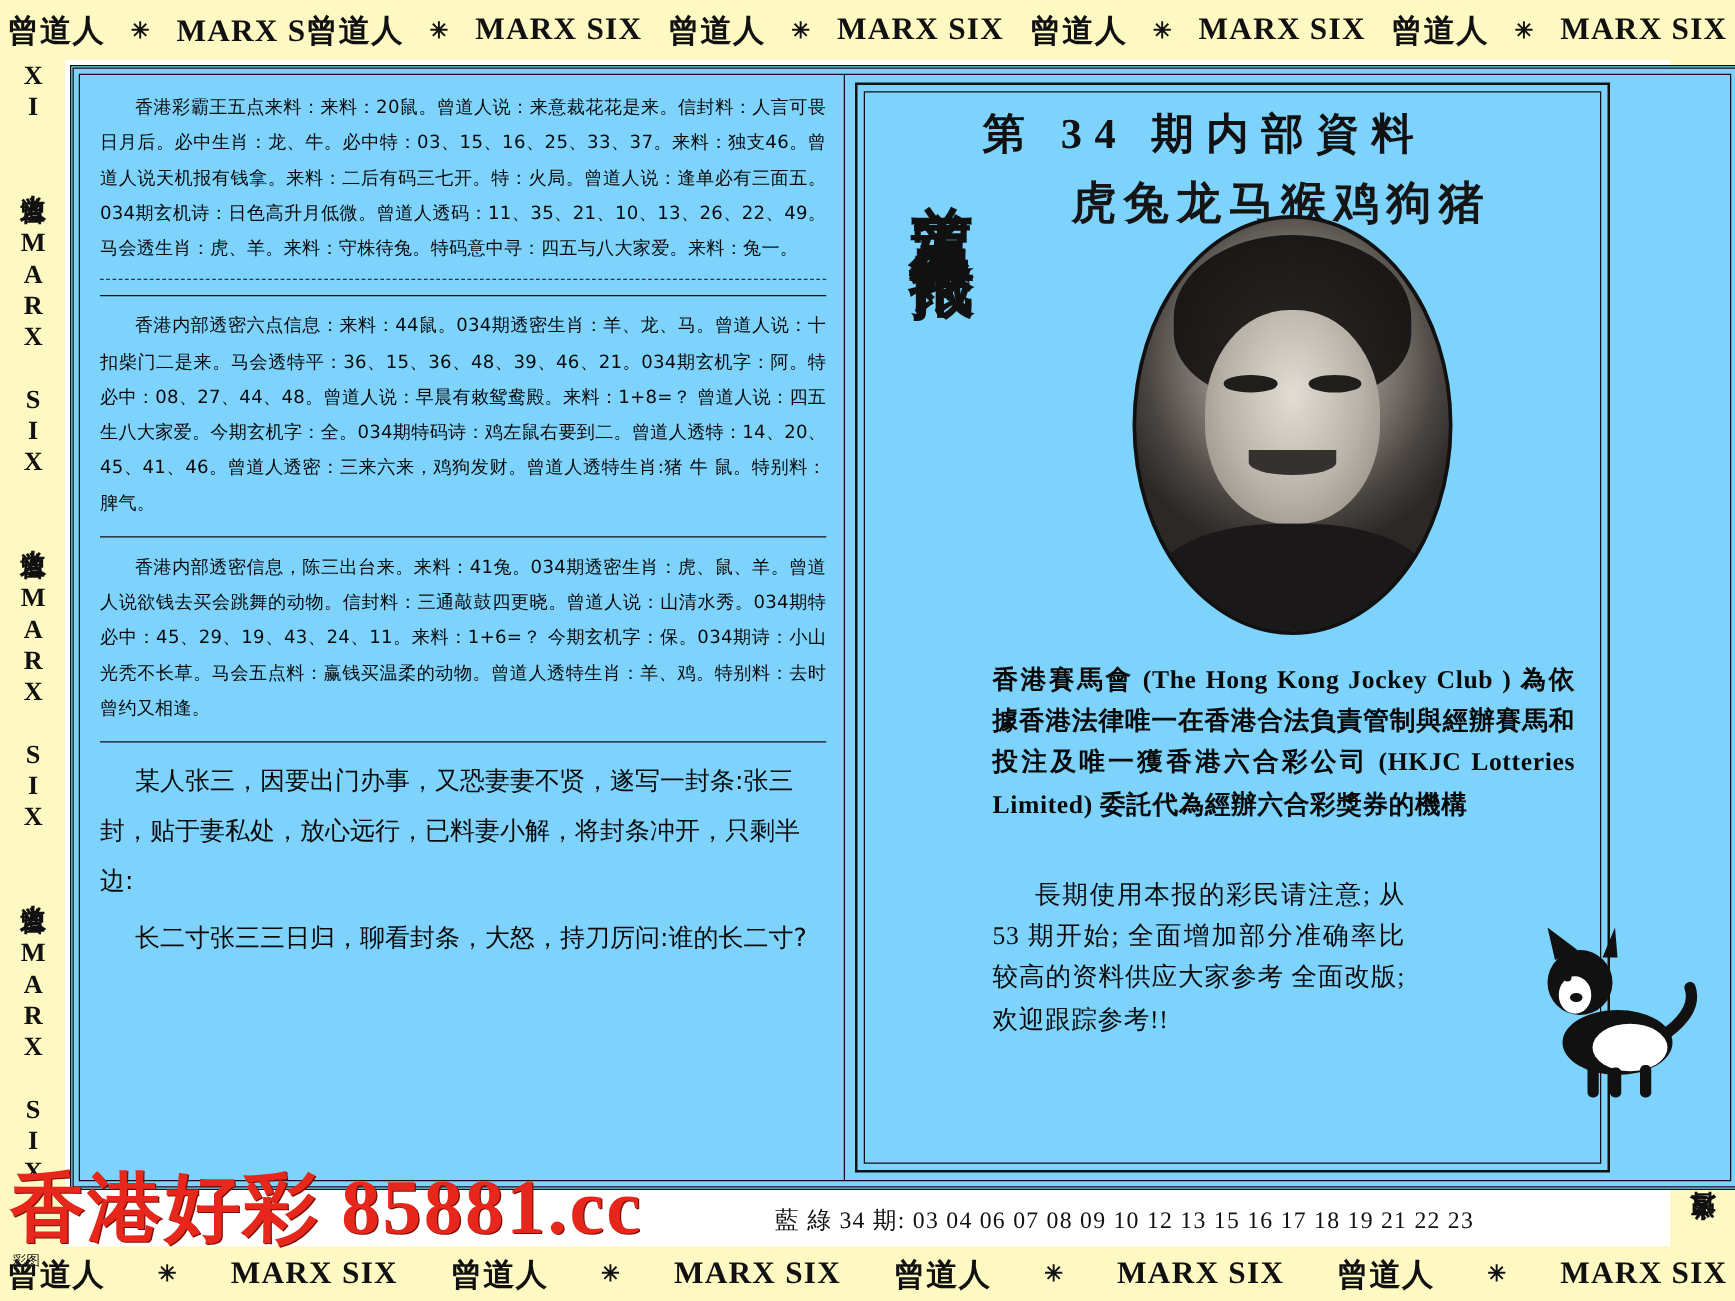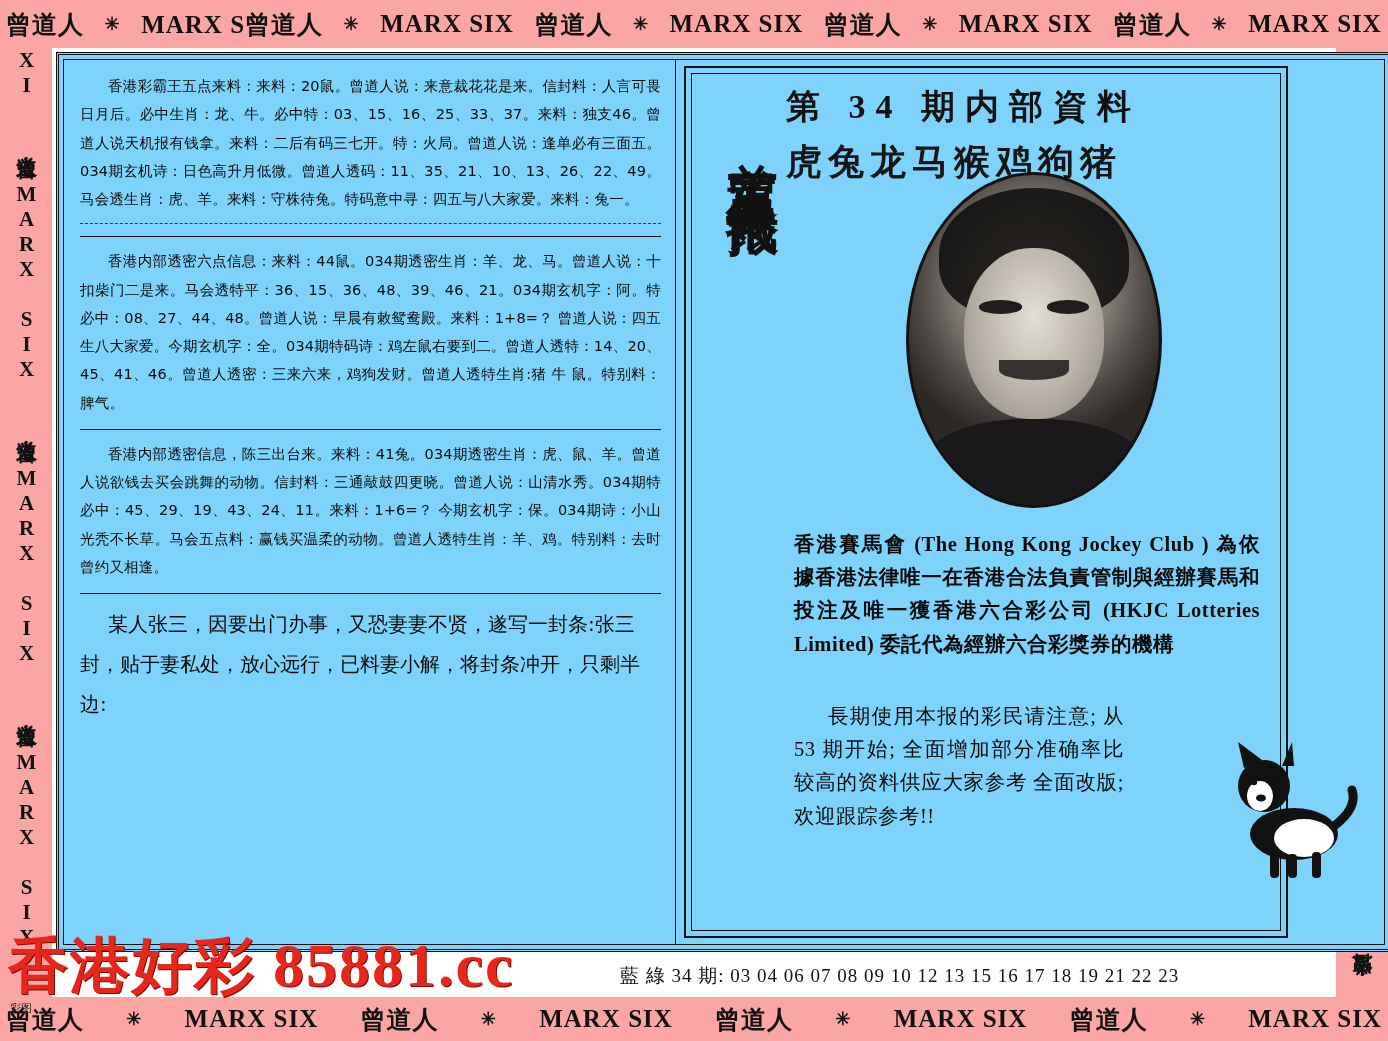--- a/index.html
+++ b/index.html
@@ -8,21 +8,21 @@
     background:#ffffff;
     font-family:"DejaVu Sans","Liberation Sans",sans-serif;
     overflow:hidden;
     position:relative;
   }
   .page{position:absolute;inset:0;}
 
   
   .band{
     position:absolute;
-    background:#fca5a5;
+    background:#fef9c3;
     color:#111;
     font-family:"Liberation Serif","DejaVu Serif",serif;
     font-weight:bold;
     white-space:nowrap;
     overflow:hidden;
     display:flex;
     align-items:center;
     letter-spacing:1px;
     text-align:center;
   }
@@ -101,21 +101,21 @@
     writing-mode:vertical-rl;text-orientation:upright;
     letter-spacing:6px;color:#111;
   }
   .issue{
     position:absolute;left:110px;top:24px;width:478px;
     font-family:"Liberation Serif","DejaVu Serif",serif;
     font-weight:bold;font-size:34px;letter-spacing:10px;color:#111;
   }
   .zodiacs{
     position:absolute;left:110px;top:78px;width:478px;
-    text-align:left;
+    text-align:center;
     font-family:"Liberation Serif","DejaVu Serif",serif;
     font-weight:bold;font-size:36px;letter-spacing:6px;color:#151515;
   }
   .portrait-wrap{
     position:absolute;left:230px;top:112px;width:250px;height:330px;
   }
   .portrait{
     width:100%;height:100%;
     border-radius:50% / 50%;
     border:3px solid #111;
@@ -251,20 +251,21 @@
 
       <div class="col-left">
         <p class="para">香港彩霸王五点来料：来料：20鼠。曾道人说：来意裁花花是来。信封料：人言可畏日月后。必中生肖：龙、牛。必中特：03、15、16、25、33、37。来料：独支46。曾道人说天机报有钱拿。来料：二后有码三七开。特：火局。曾道人说：逢单必有三面五。034期玄机诗：日色高升月低微。曾道人透码：11、35、21、10、13、26、22、49。马会透生肖：虎、羊。来料：守株待兔。特码意中寻：四五与八大家爱。来料：兔一。</p>
         <hr class="hr-dash">
         <hr class="hr-solid">
         <p class="para">香港内部透密六点信息：来料：44鼠。034期透密生肖：羊、龙、马。曾道人说：十扣柴门二是来。马会透特平：36、15、36、48、39、46、21。034期玄机字：阿。特必中：08、27、44、48。曾道人说：早晨有敕鸳鸯殿。来料：1+8=？ 曾道人说：四五生八大家爱。今期玄机字：全。034期特码诗：鸡左鼠右要到二。曾道人透特：14、20、45、41、46。曾道人透密：三来六来，鸡狗发财。曾道人透特生肖:猪 牛 鼠。特别料：脾气。</p>
         <hr class="hr-solid">
         <p class="para">香港内部透密信息，陈三出台来。来料：41兔。034期透密生肖：虎、鼠、羊。曾道人说欲钱去买会跳舞的动物。信封料：三通敲鼓四更晓。曾道人说：山清水秀。034期特必中：45、29、19、43、24、11。来料：1+6=？ 今期玄机字：保。034期诗：小山光秃不长草。马会五点料：赢钱买温柔的动物。曾道人透特生肖：羊、鸡。特别料：去时曾约又相逢。</p>
         <hr class="hr-solid">
         <p class="story-p">某人张三，因要出门办事，又恐妻妻不贤，遂写一封条:张三封，贴于妻私处，放心远行，已料妻小解，将封条冲开，只剩半边:</p>
+        <p class="story-p">长二寸张三三日归，聊看封条，大怒，持刀厉问:谁的长二寸?</p>
       </div>
 
       <div class="col-right">
         <div class="rframe"></div>
 
         <div class="issue">第 34 期内部資料</div>
         <div class="zodiacs">虎兔龙马猴鸡狗猪</div>
 
         <div class="vtitle">曾道人玉像一鼠报</div>
 

